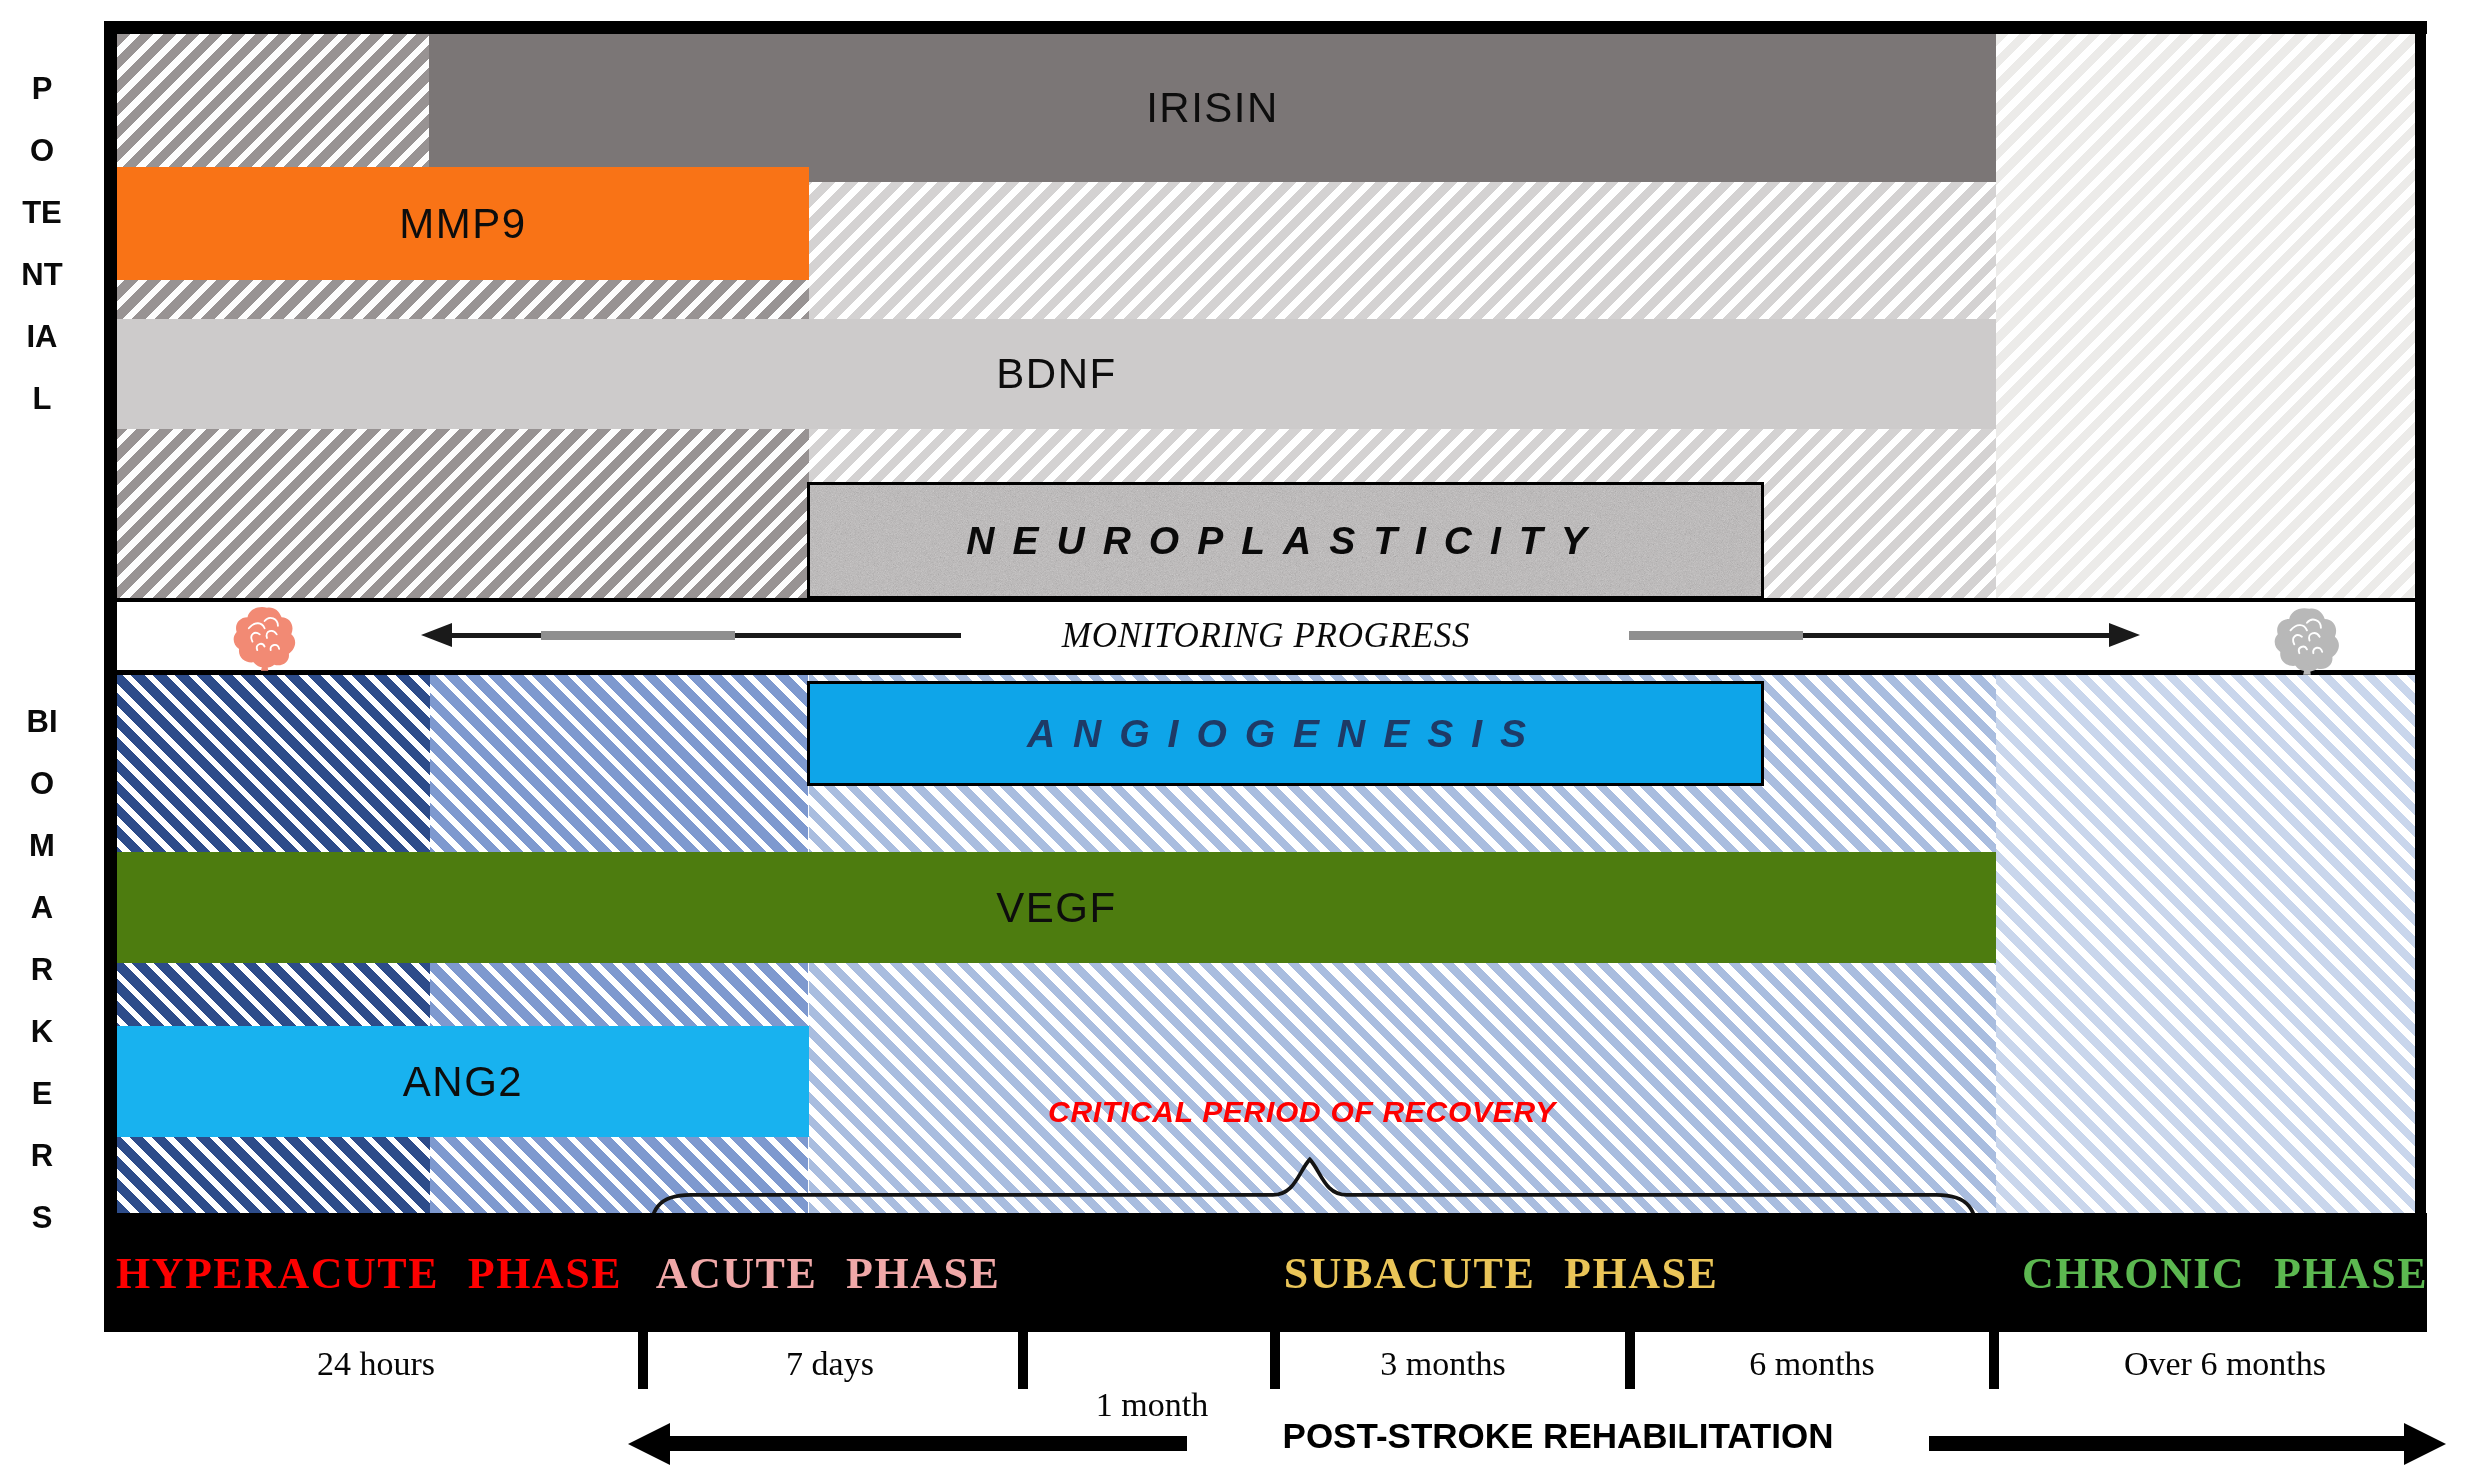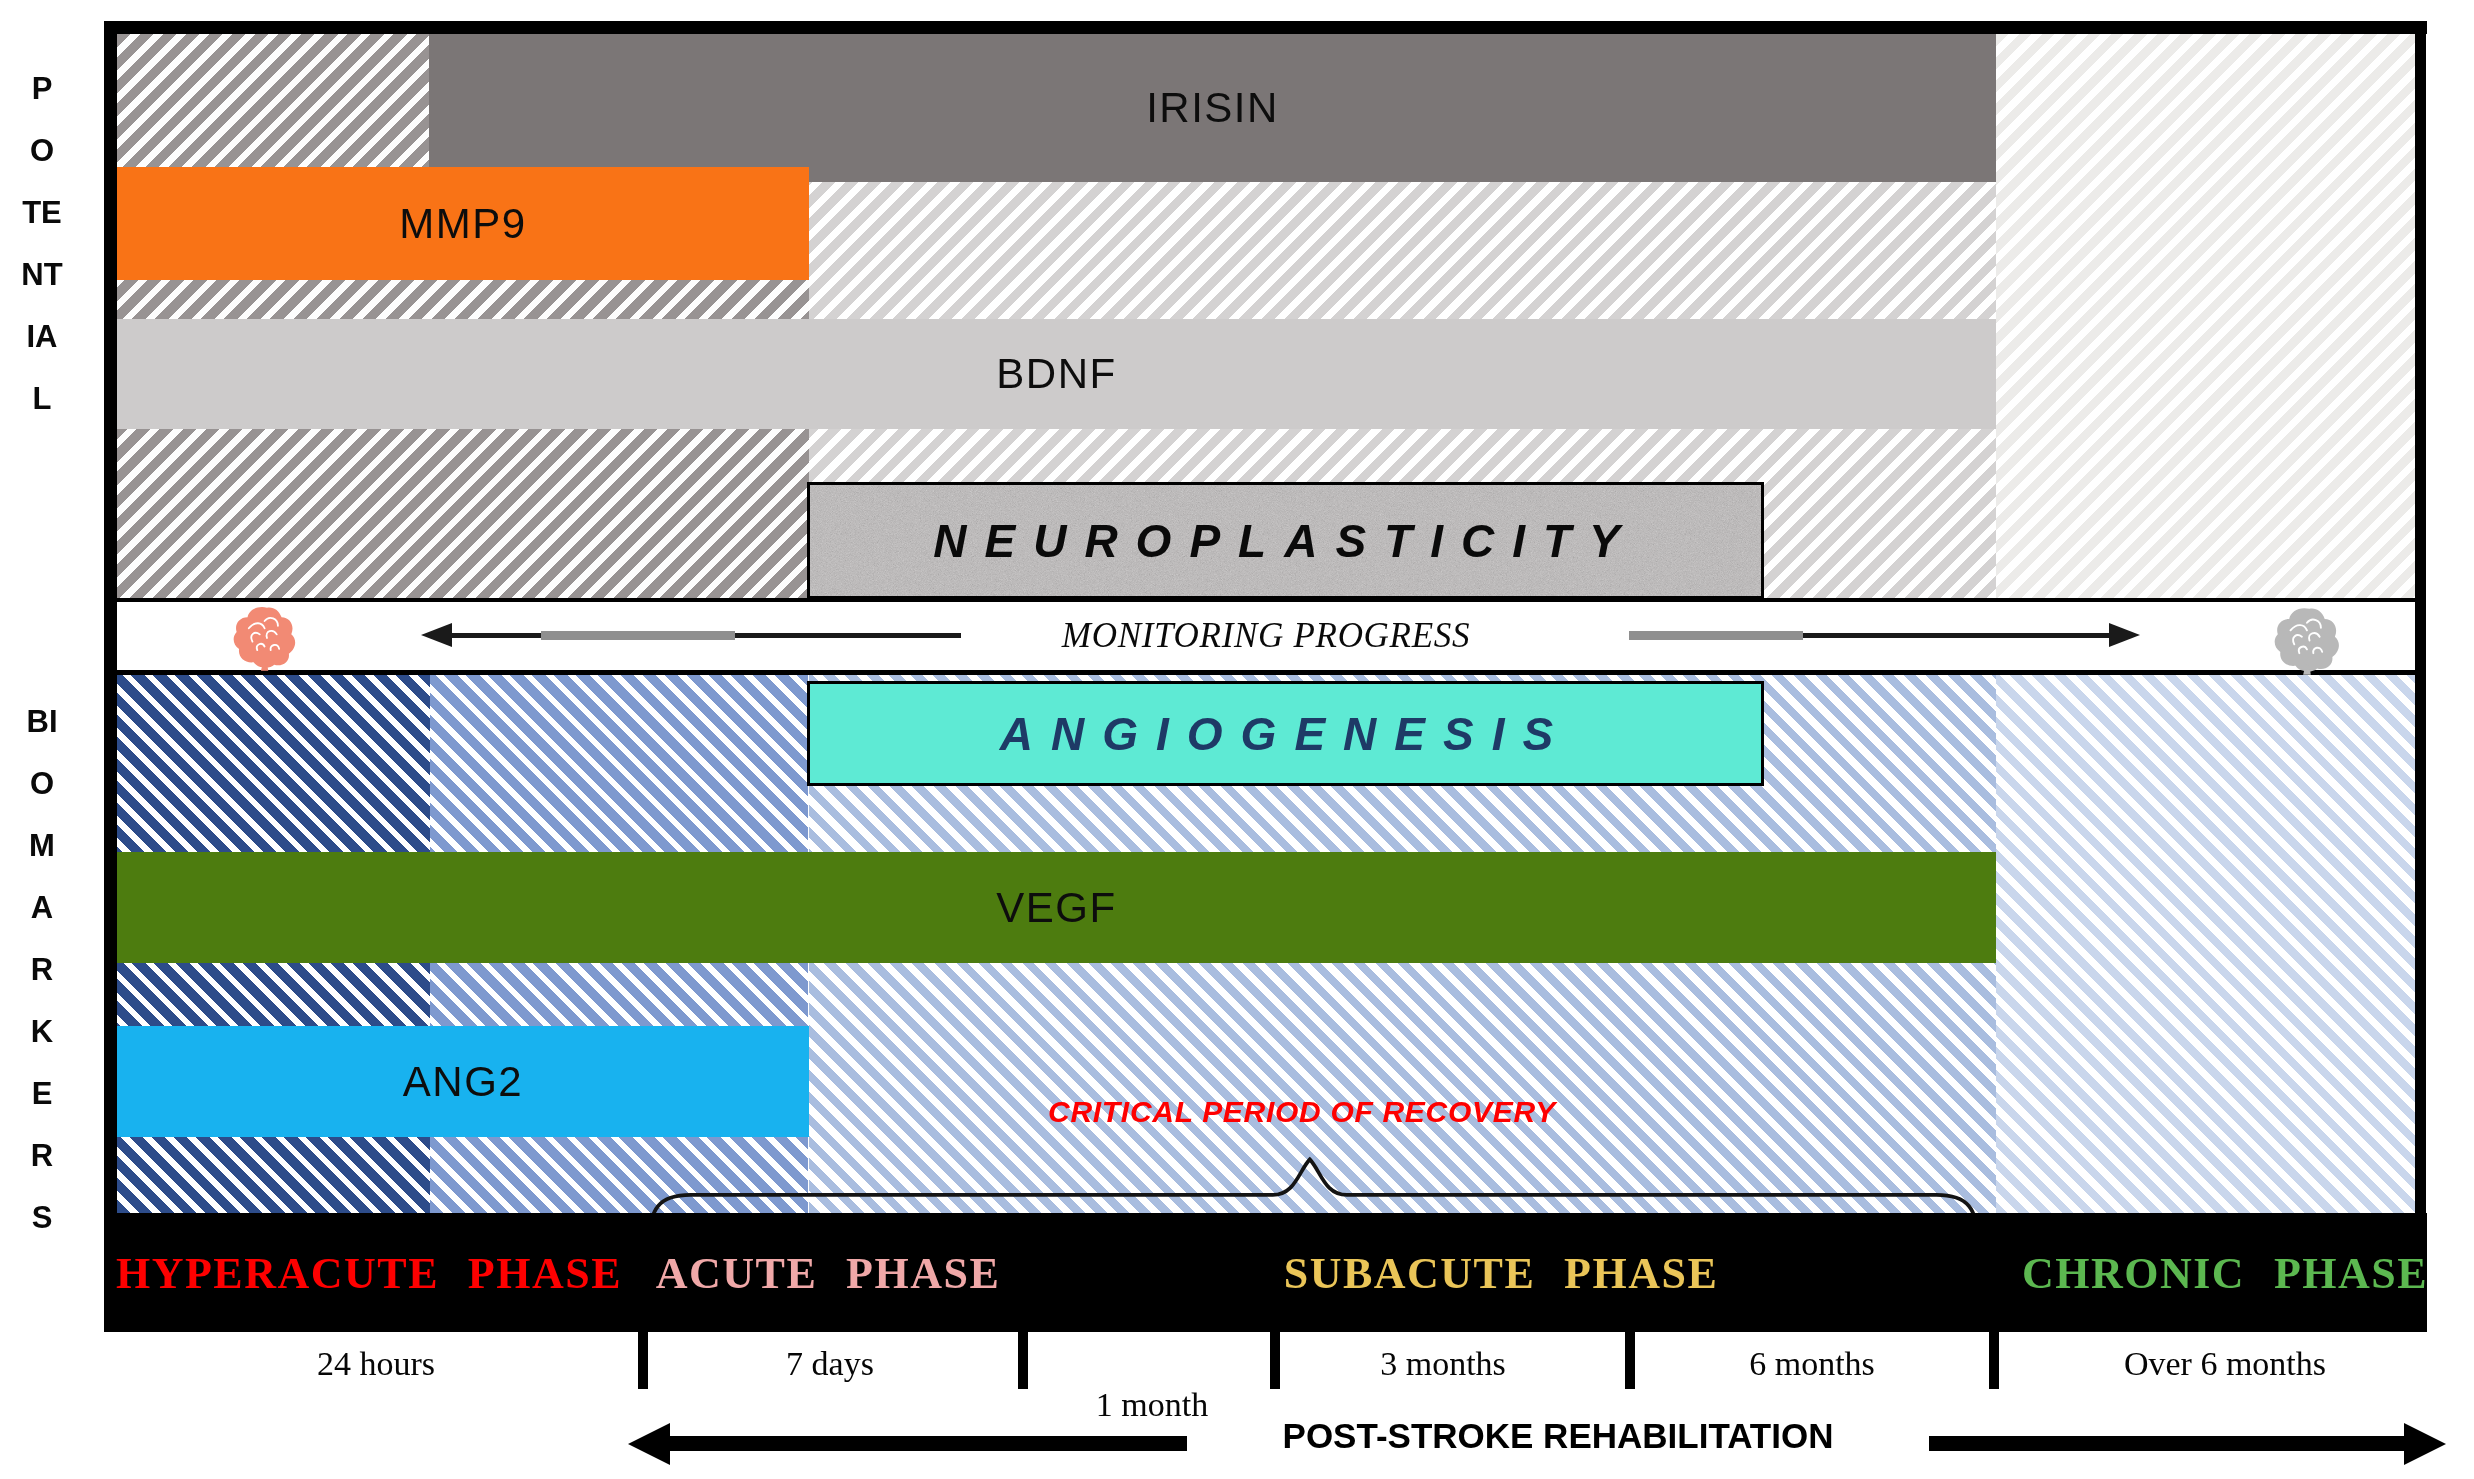--- a/index.html
+++ b/index.html
@@ -25,21 +25,21 @@
 
   .bar{position:absolute;display:flex;align-items:center;justify-content:center;}
   .bar-label{font-size:42px;color:#0d0d0d;letter-spacing:1.5px;font-family:"Liberation Sans",sans-serif;}
   #bar-irisin{left:312px;top:0;width:1567px;height:148px;background:#7b7676;}
   #bar-mmp9{left:0;top:133px;width:692px;height:113px;background:#f97316;}
   #bar-bdnf{left:0;top:285px;width:1879px;height:110px;background:#cdcbcb;}
 
   #neuro-box{left:690px;top:448px;width:957px;height:117px;border:3px solid #000;box-sizing:border-box;}
   #neuro-box svg.noise{position:absolute;left:0;top:0;width:100%;height:100%;}
   .process-label{position:absolute;left:0;top:0;width:100%;height:100%;display:flex;align-items:center;justify-content:center;
-                 font-weight:bold;font-style:italic;font-size:46px;letter-spacing:18px;color:#0a0a0a;
+                 font-weight:bold;font-style:italic;font-size:39px;letter-spacing:18px;color:#0a0a0a;
                  font-family:"Liberation Sans",sans-serif;}
 
   
   #monitor-band{left:117px;top:598px;width:2298px;height:77px;background:#ffffff;
                 border-top:4.5px solid #000;border-bottom:5.2px solid #000;box-sizing:border-box;}
   #monitor-label{position:absolute;left:50%;top:50%;transform:translate(-50%,-50%);
                  font-family:"Liberation Serif",serif;font-style:italic;font-size:35px;color:#0a0a0a;letter-spacing:0.7px;white-space:nowrap;}
   .shaft{position:absolute;background:#1a1a1a;height:4.5px;}
   .shaft-gray{position:absolute;background:#8f8f8f;height:9px;}
   .head-left{position:absolute;width:0;height:0;border-top:12.6px solid transparent;border-bottom:12.6px solid transparent;border-right:31px solid #1a1a1a;}
@@ -47,21 +47,21 @@
   .brain{position:absolute;}
 
   
   #blue-section{left:117px;top:675px;width:2298px;height:538px;}
   .b-col{position:absolute;top:0;height:100%;}
   #b-col1{left:0;width:313px;background:repeating-linear-gradient(45deg,#2d4c8a 0 9.6px,#ffffff 9.6px 15.6px);}
   #b-col2{left:313px;width:378px;background:repeating-linear-gradient(45deg,#7e99cf 0 9.6px,#ffffff 9.6px 15.6px);}
   #b-col3{left:692px;width:1187px;background:repeating-linear-gradient(45deg,#a9bddf 0 8.2px,#ffffff 8.2px 15.6px);}
   #b-col4{left:1879px;width:419px;background:repeating-linear-gradient(45deg,#c9d6ec 0 8.2px,#ffffff 8.2px 15.6px);}
 
-  #angio-box{left:690px;top:6px;width:957px;height:105px;background:#5eead4;border:3px solid #000;box-sizing:border-box;}
+  #angio-box{left:690px;top:6px;width:957px;height:105px;background:#0ea5e9;border:3px solid #000;box-sizing:border-box;}
   #angio-box .process-label{color:#1e3a66;}
   #bar-vegf{left:0;top:177px;width:1879px;height:111px;background:#4d7c0f;}
   #bar-ang2{left:0;top:351px;width:692px;height:111px;background:#18b2ef;}
   #critical-label{position:absolute;left:1185px;top:420px;transform:translateX(-50%);
                   font-weight:bold;font-style:italic;font-size:30px;color:#fe0000;white-space:nowrap;
                   font-family:"Liberation Sans",sans-serif;letter-spacing:0.7px;}
 
   
   #brace{left:642px;top:1149px;width:1343px;height:100px;}
 

